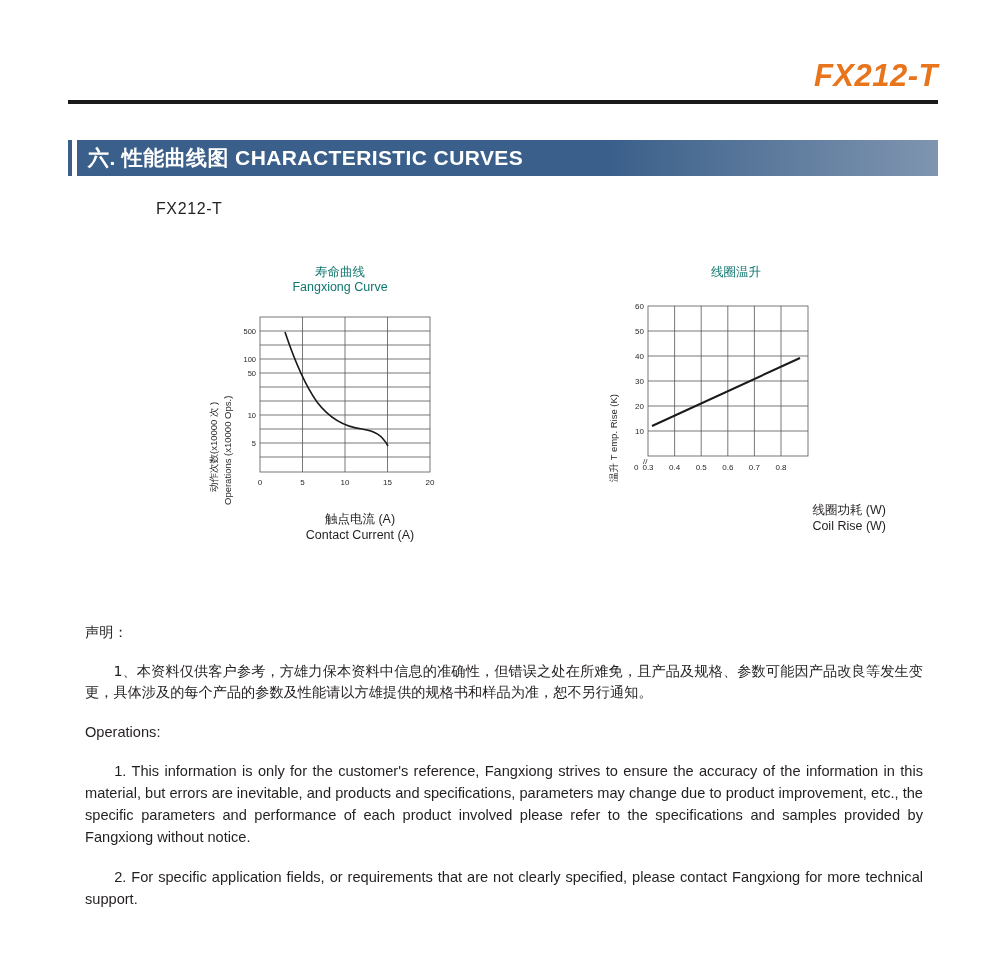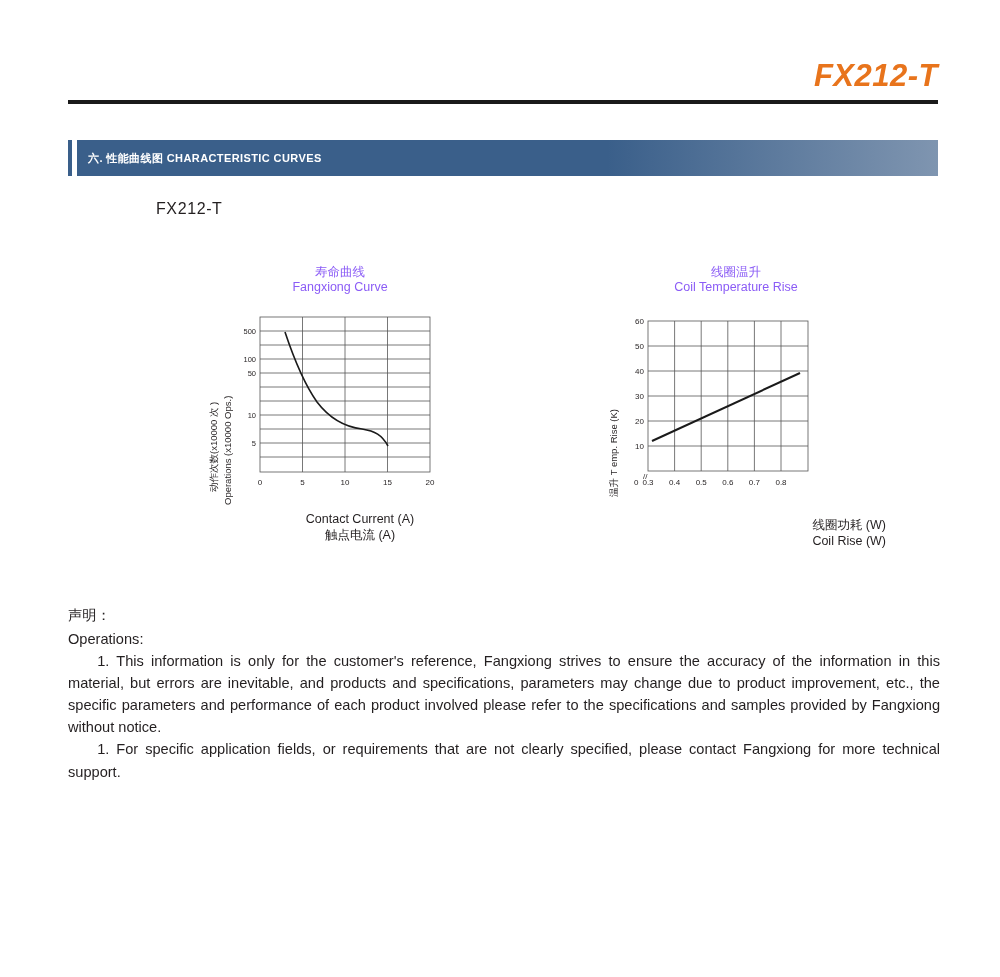--- a/index.html
+++ b/index.html
@@ -55,21 +55,21 @@
     align-items: center;
   }
   .section-bar .accent {
     width: 5px;
     height: 36px;
     background: #ffffff;
     margin-left: 4px;
   }
   .section-bar-text {
     color: #ffffff;
-    font-size: 11px;
+    font-size: 21px;
     font-weight: bold;
     margin-left: 11px;
     letter-spacing: 0.4px;
   }
 
   
   .model-label {
     position: absolute;
     left: 156px;
     top: 200px;
@@ -87,21 +87,21 @@
     height: 290px;
   }
   .chart-block {
     position: absolute;
     top: 0;
   }
   .chart-title {
     text-align: center;
     font-size: 12.5px;
     line-height: 15px;
-    color: #8b5cf6;
+    color: #0f766e;
   }
   .chart-title .cn { display: block; }
   .chart-title .en { display: block; }
 
   .plot-wrap {
     position: relative;
   }
   .axis-y-label {
     position: absolute;
     font-size: 9.5px;
@@ -121,21 +121,21 @@
   .statement {
     position: absolute;
     left: 68px;
     top: 605px;
     width: 872px;
     font-size: 14.6px;
     line-height: 1.52;
     color: #231f20;
   }
   .statement p {
-    margin: 0;
+    margin: 17px;
     text-align: justify;
   }
   .statement p.indent {
     text-indent: 2em;
   }
   .statement .cjk {
     font-family: "DejaVu Sans", "Liberation Sans", sans-serif;
     font-size: 14.2px;
   }
   .statement .en-block {
@@ -205,29 +205,28 @@
           <text x="155" y="178">10</text>
           <text x="197.5" y="178">15</text>
           <text x="240" y="178">20</text>
         </g>
 
         <path d="M 95 25 C 105 55, 115 78, 127 95 C 140 112, 155 120, 172 122 C 185 124, 192 128, 198 139" fill="none" stroke="#1a1a1a" stroke-width="1.6"></path>
       </svg>
     </div>
 
     <div class="chart-footer" style="margin-top:4px; margin-left:40px;">
+      <div>触点电流 (A)</div>
       <div>Contact Current (A)</div>
-      <div>触点电流 (A)</div>
     </div>
   </div>
 
   <div class="chart-block" style="left:586px; width:300px;">
     <div class="chart-title">
       <span class="cn">线圈温升</span>
-      <span class="en">Coil Temperature Rise</span>
     </div>
 
     <div class="plot-wrap" style="height:200px; margin-top:12px;">
       <div class="axis-y-label" style="left:22px; top:190px;">温升 T emp. Rise (K)</div>
 
       <svg width="300" height="200" viewBox="0 0 300 200">
 
         <g stroke="#555" stroke-width="0.8" fill="none">
           <rect x="62" y="14" width="160" height="150"></rect>
           <line x1="62" y1="39" x2="222" y2="39"></line>
@@ -272,16 +271,17 @@
     <div class="chart-footer" style="margin-top:10px; margin-left:22px;text-align:right;">
       <div>线圈功耗 (W)</div>
       <div>Coil Rise (W)</div>
     </div>
   </div>
 
 </div>
 
 <div class="statement">
   <p class="cjk">声明：</p>
+  <p class="cjk indent">1、本资料仅供客户参考，方雄力保本资料中信息的准确性，但错误之处在所难免，且产品及规格、参数可能因产品改良等发生变更，具体涉及的每个产品的参数及性能请以方雄提供的规格书和样品为准，恕不另行通知。</p>
   <p class="en-block">Operations:</p>
   <p class="indent">1. This information is only for the customer's reference, Fangxiong strives to ensure the accuracy of the information in this material, but errors are inevitable, and products and specifications, parameters may change due to product improvement, etc., the specific parameters and performance of each product involved please refer to the specifications and samples provided by Fangxiong without notice.</p>
-  <p class="indent">1. For specific application fields, or requirements that are not clearly specified, please contact Fangxiong for more technical support.</p>
+  <p class="indent">2. For specific application fields, or requirements that are not clearly specified, please contact Fangxiong for more technical support.</p>
 </div>
 
 </body></html>

